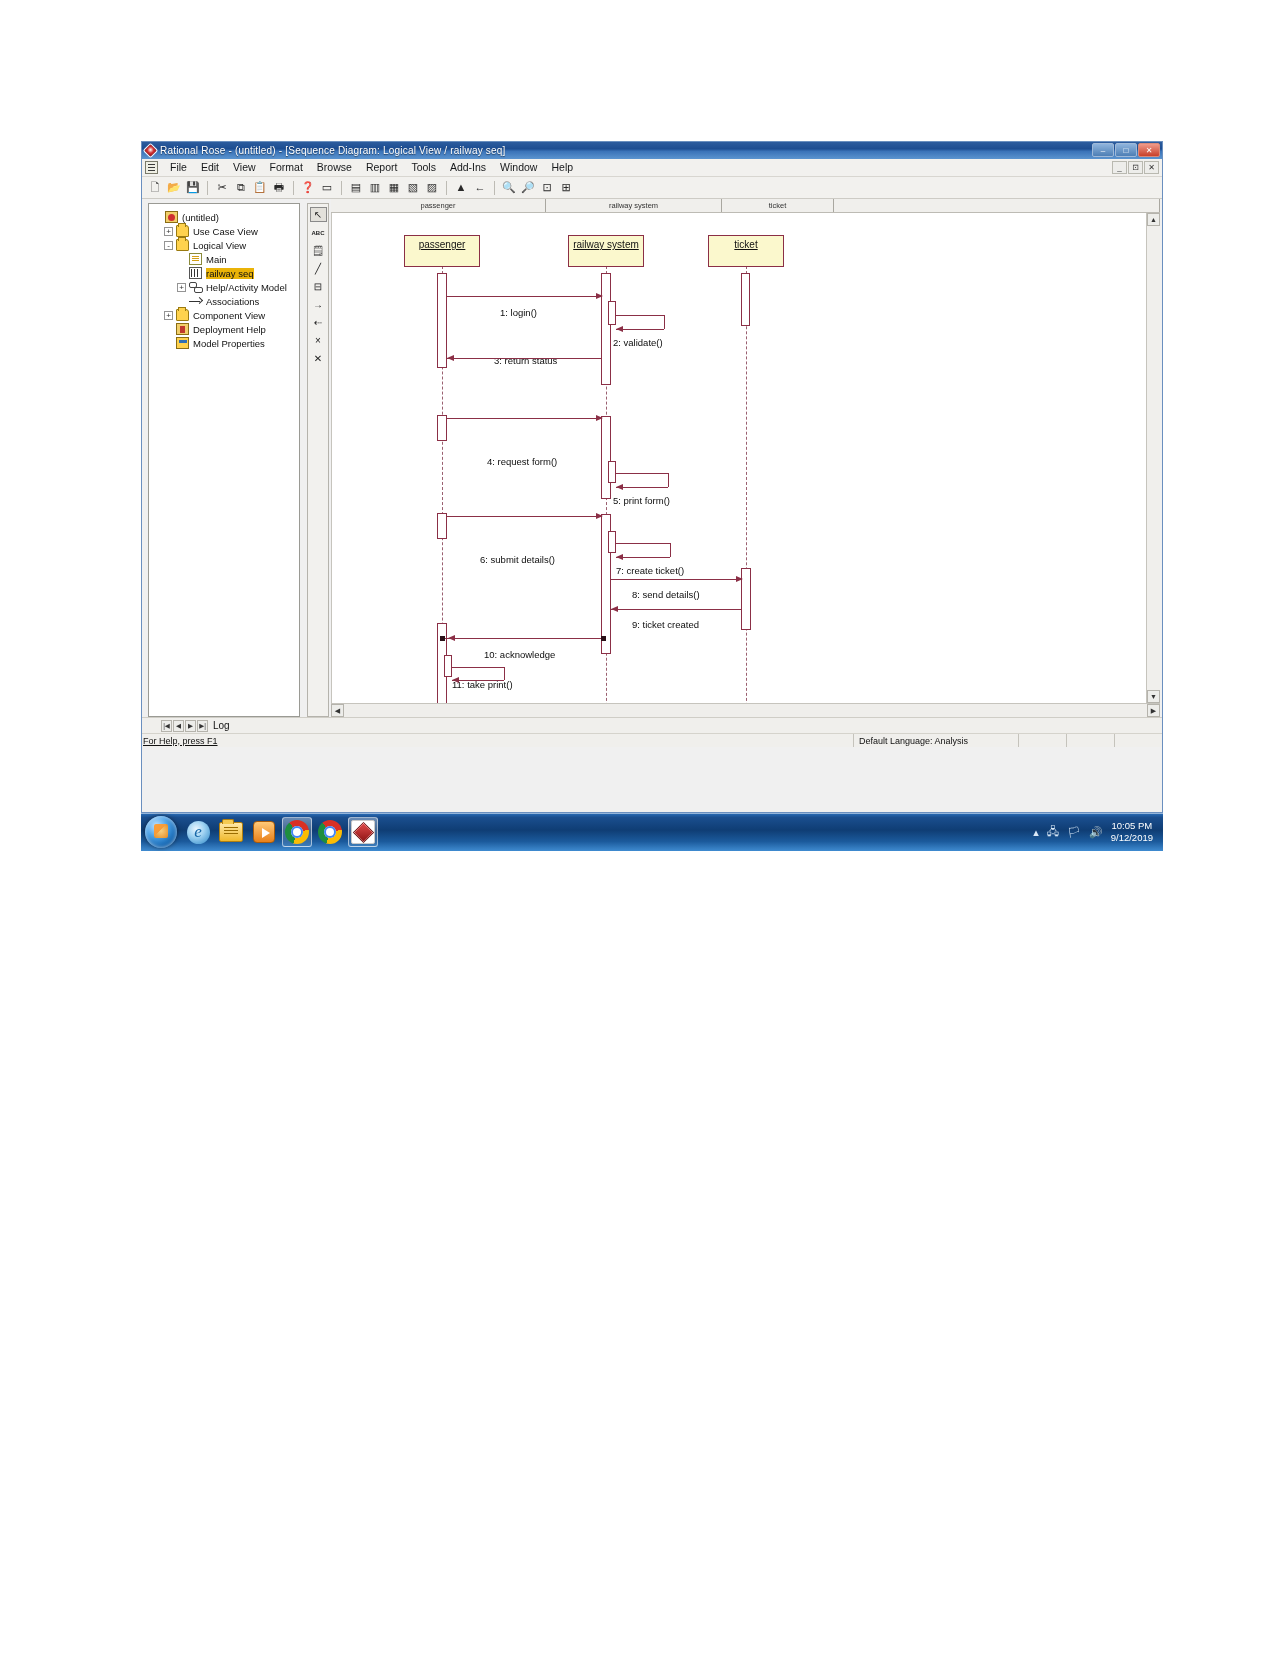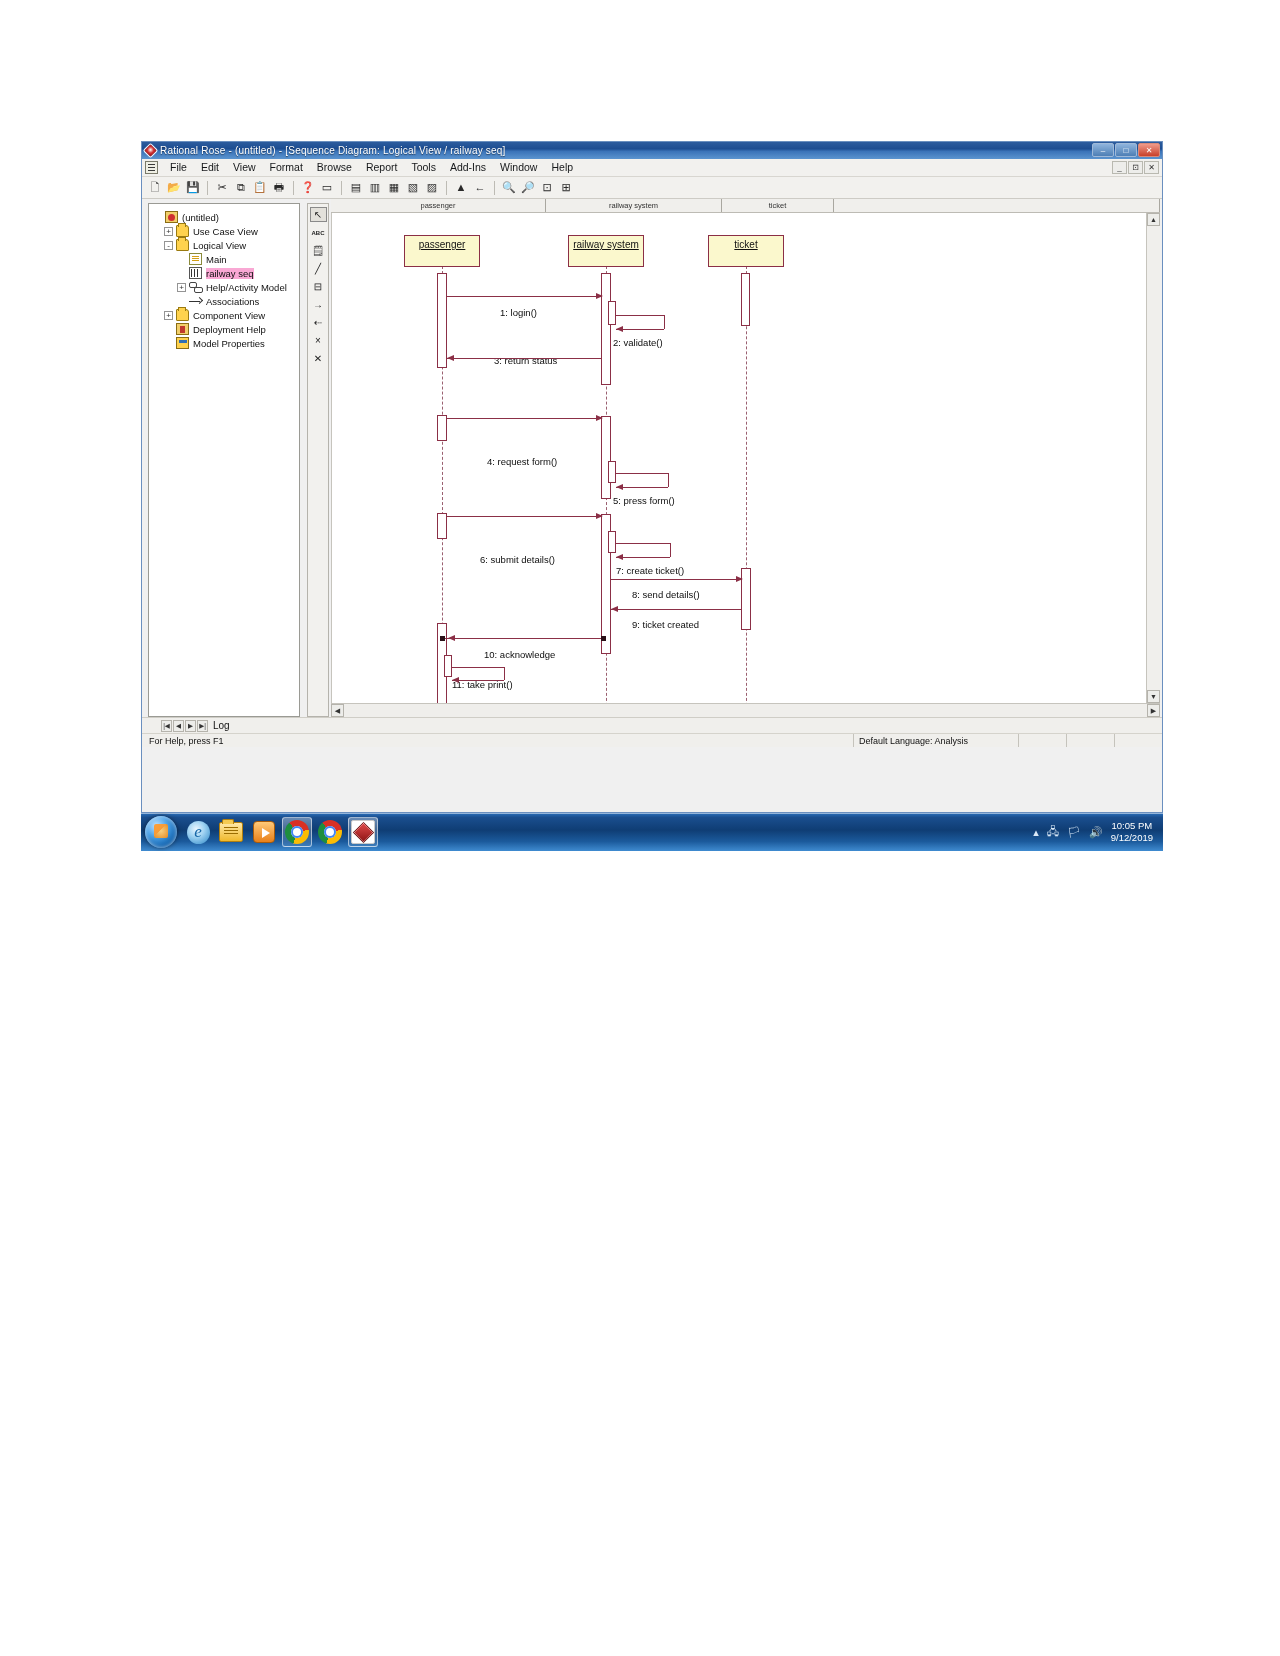--- a/index.html
+++ b/index.html
@@ -117,21 +117,21 @@
   .ic.seq:after{content:"";position:absolute;left:1px;top:1px;right:1px;bottom:1px;background:repeating-linear-gradient(to right,#333 0 1px,transparent 1px 3px);}
   .ic.state { background:transparent; }
   .ic.state:before{content:"";position:absolute;left:0;top:1px;width:6px;height:4px;border:1px solid #444;border-radius:2px;}
   .ic.state:after{content:"";position:absolute;left:5px;top:6px;width:7px;height:4px;border:1px solid #444;border-radius:2px;}
   .ic.assoc:before{content:"";position:absolute;left:0;top:6px;width:11px;height:1px;background:#333;}
   .ic.assoc:after{content:"";position:absolute;left:8px;top:3px;width:4px;height:4px;border-right:1px solid #333;border-bottom:1px solid #333;transform:rotate(-45deg);}
   .ic.deploy { background:#f2cf6a; border:1px solid #8a6d14; }
   .ic.deploy:after{content:"";position:absolute;left:3px;top:2px;width:5px;height:7px;background:#c0392b;}
   .ic.props { background:#ffd24d; border:1px solid #8a6d14; }
   .ic.props:after{content:"";position:absolute;left:2px;top:2px;width:8px;height:3px;background:#2f6fb5;}
-  .tree-label.sel { background:#f9a8d4; }
+  .tree-label.sel { background:#eab308; }
   .tree-indent1 { padding-left: 11px; }
   .tree-indent2 { padding-left: 24px; }
 
   .tree-splitter { width:7px; background:#f0f0f0; }
 
   
   .vtoolbox {
     width: 22px; background:#f2f1ee;
     border:1px solid #b5b3ac;
     margin-top:4px;
@@ -217,21 +217,21 @@
     width:11px; height:12px; border:1px solid #b5b3ac; background:#ededea;
     font-size:6.5px; display:flex;align-items:center;justify-content:center;color:#333;
   }
   .lt-label { font-size:10px; color:#111; margin-left:4px; }
 
   
   .statusbar {
     height:14px; background:#f0efec; border-top:1px solid #d5d3cc;
     display:flex; align-items:center; font-size:9px; color:#111;
   }
-  .sb-main { padding-left:7px; flex:1; }
+  .sb-main { padding-left:1px; flex:1;text-decoration:underline; }
   .sb-cell { border-left:1px solid #c5c3bc; height:100%; display:flex; align-items:center; padding:0 5px; }
   .sb-cell.w1 { width:165px; }
   .sb-cell.w2 { width:48px; }
 
   
   #taskbar {
     position:absolute; left:141px; top:813px; width:1022px; height:38px;
     background: linear-gradient(to bottom, #2a6fbb 0%, #1a4e8e 12%, #0f3d74 45%, #1b5a9c 75%, #3f8bd0 100%);
     display:flex; align-items:center; overflow:hidden;
   }
@@ -519,21 +519,21 @@
             <div class="arrow-l" style="left:284px; top:113px;"></div>
 
             <div class="msg-text" style="left:162px; top:113px;">3: return status</div>
             <div class="msg-line" style="left:115px; top:145px; width:154px;"></div>
             <div class="arrow-l" style="left:115px; top:142px;"></div>
 
             <div class="msg-text" style="left:155px; top:214px;">4: request form()</div>
             <div class="msg-line" style="left:115px; top:205px; width:154px;"></div>
             <div class="arrow-r" style="left:264px; top:202px;"></div>
 
-            <div class="msg-text" style="left:281px; top:253px;">5: press form()</div>
+            <div class="msg-text" style="left:281px; top:253px;">5: print form()</div>
             <div class="msg-line" style="left:284px; top:260px; width:52px;"></div>
             <div class="msg-vline" style="left:336px; top:260px; height:14px;"></div>
             <div class="msg-line" style="left:284px; top:274px; width:52px;"></div>
             <div class="arrow-l" style="left:284px; top:271px;"></div>
 
             <div class="msg-text" style="left:148px; top:312px;">6: submit details()</div>
             <div class="msg-line" style="left:115px; top:303px; width:154px;"></div>
             <div class="arrow-r" style="left:264px; top:300px;"></div>
 
             <div class="msg-text" style="left:284px; top:323px;">7: create ticket()</div>

